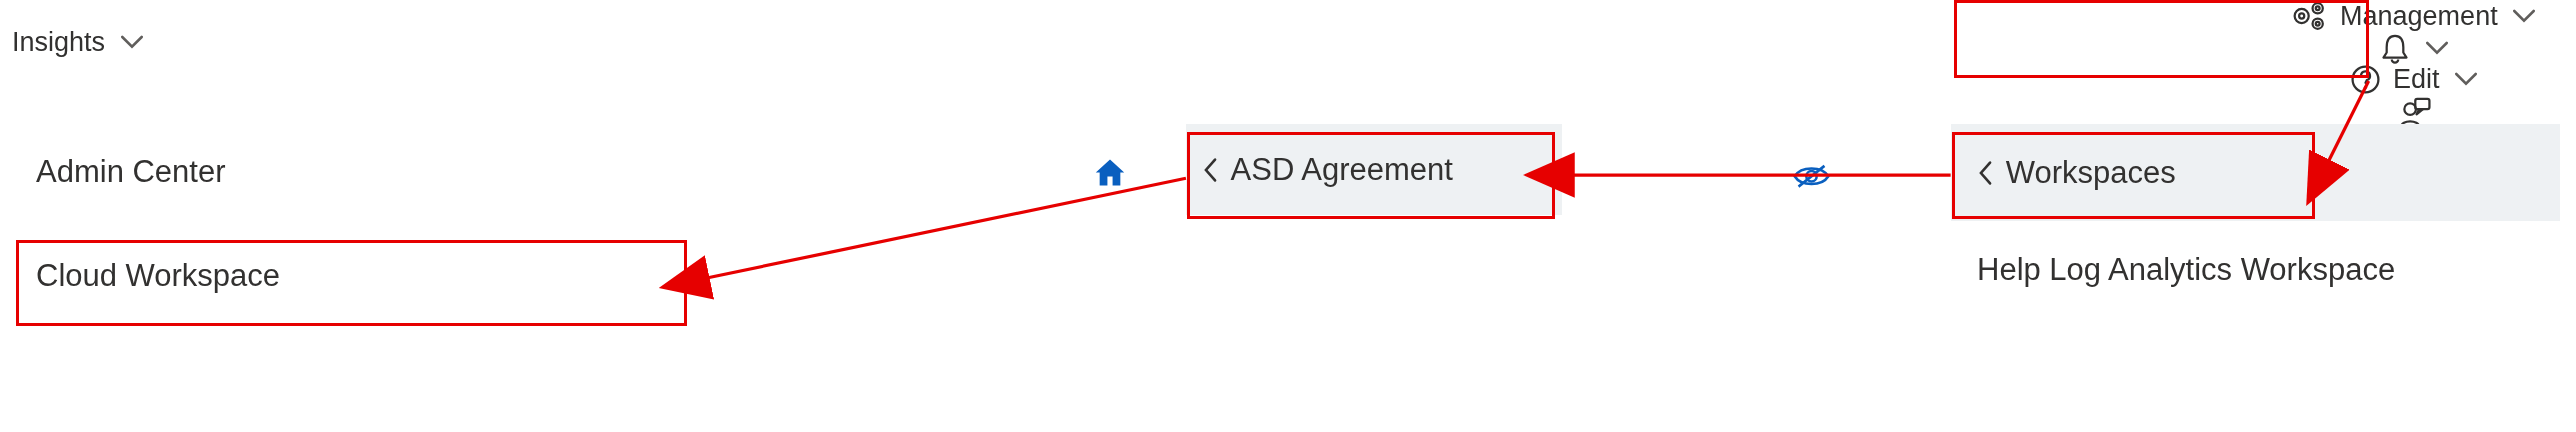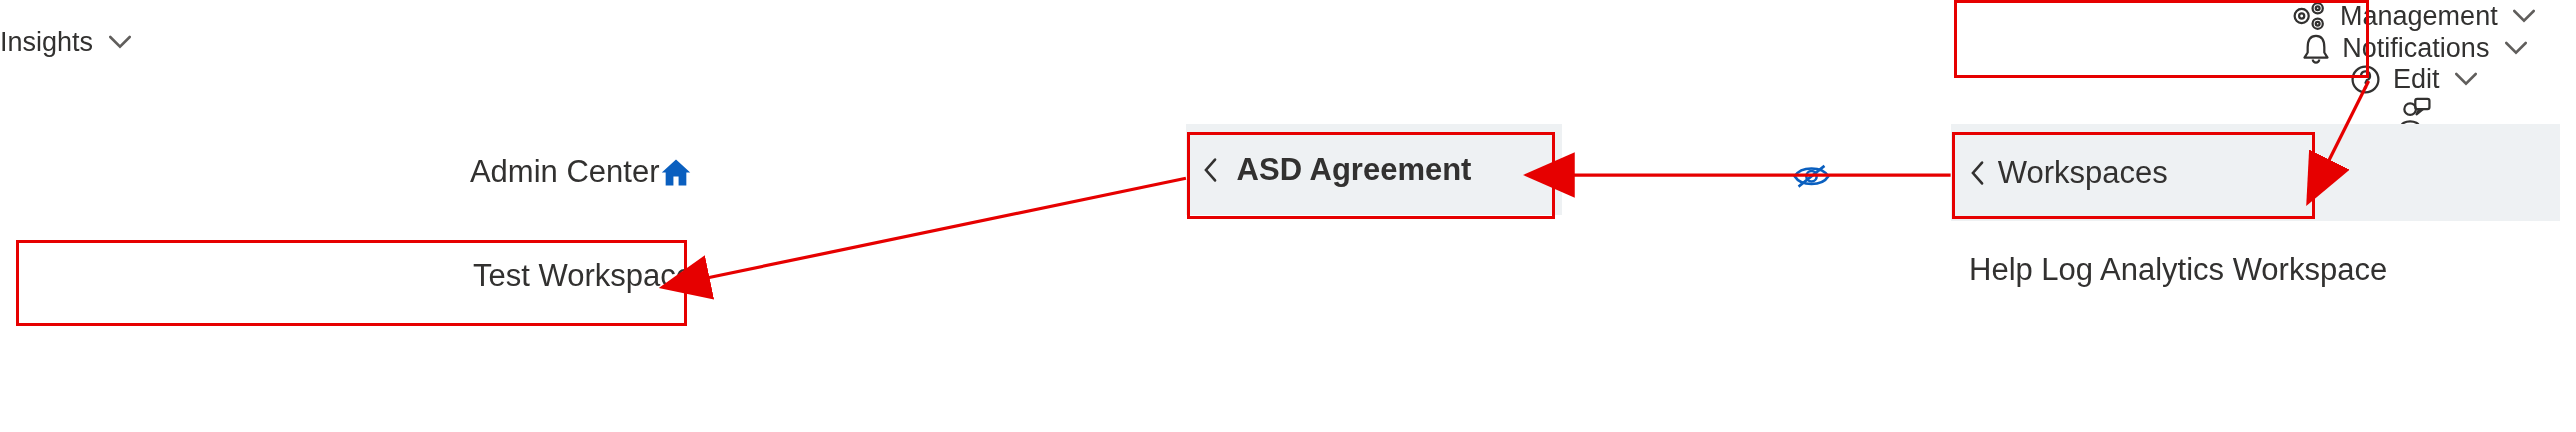--- a/index.html
+++ b/index.html
@@ -29,21 +29,21 @@
     align-items: center;
     gap: 11.7px;
     padding: 0 18px;
     height: 100%;
     font-size: 27px;
     color: #323130;
     cursor: pointer;
   }
   .nav-item .chev { margin-left: 3.9px; }
   .nav-spacer { flex: 1; }
-  .nav-insights { padding-left: 0; }
+  .nav-insights { padding-left: 12px; }
 
   
   .nav-right {
     display: flex;
     align-items: center;
     height: 100%;
     flex-direction: column;
   }
 
   
@@ -78,21 +78,21 @@
 
   
   .panel-admin {
     top: 120px;
     left: 0;
     width: 1166px;
   }
   .panel-admin .row {
     display: flex;
     align-items: center;
-    justify-content: center;
+    justify-content: space-between;
     height: 104px;
     padding: 0 36px;
     font-size: 31px;
   }
   .panel-admin .row.hover {
     background: #eef1f3;
   }
   .panel-admin .row.header {
     font-weight: 400;
     cursor: default;
@@ -101,41 +101,40 @@
 
   
   .panel-asd {
     top: 124px;
     left: 1186px;
     width: 376px;
   }
   .panel-asd .row {
     display: flex;
     align-items: center;
-    gap: 18px;
+    gap: 12px;
     height: 91px;
     padding: 0 15.6px;
     font-size: 31px;
     background: #eef1f3;
     cursor: pointer;
-    font-weight: bold;
   }
 
   
   .panel-ws {
     top: 124px;
     left: 1951px;
     width: 609px;
   }
   .panel-ws .row {
     display: flex;
     align-items: center;
     gap: 11.7px;
     height: 97px;
-    padding: 0 18px;
+    padding: 0 26px;
     font-size: 31px;
     cursor: pointer;
   }
   .panel-ws .row.header {
     background: #eef1f3;
   }
 
   
   .anno-box {
     position: absolute;
@@ -203,21 +202,20 @@
           </svg>
       </span>
     </div>
 
     <div class="nav-item">
       <span class="ico">
         <svg width="30" height="32" viewBox="0 0 46 50">
           <path d="M23 6 C13 6 10 14 10 24 L10 32 L5 40 L41 40 L36 32 L36 24 C36 14 33 6 23 6 Z M18 43 A5 5 0 0 0 28 43" stroke="#323130" stroke-width="3.5" fill="none" stroke-linejoin="round"></path>
         </svg>
       </span>
-      <span>Notifications</span>
       <span class="ico chev">
         <svg width="22" height="14.3" viewBox="0 0 34 22">
             <path d="M2 3 L17 18 L32 3" stroke="#605e5c" stroke-width="4" fill="none" stroke-linecap="round"></path>
           </svg>
       </span>
     </div>
 
     <div class="nav-item">
       <span class="ico">
         <svg width="31" height="31" viewBox="0 0 48 48">
@@ -262,21 +260,21 @@
 <div class="panel panel-admin">
   <div class="row header">
     <span>Admin Center</span>
     <span class="ico right-ico">
       <svg width="34" height="31" viewBox="0 0 52 48">
           <path d="M26 4 L48 24 L42 24 L42 44 L30 44 L30 30 L22 30 L22 44 L10 44 L10 24 L4 24 Z" fill="#0a5fbf"></path>
         </svg>
     </span>
   </div>
   <div class="row">
-    <span>Test Workspace</span>
+    <span>Cloud Workspace</span>
   </div>
 </div>
 
 <div class="panel panel-asd">
   <div class="row header">
     <span class="ico">
       <svg width="17" height="26" viewBox="0 0 26 40">
           <path d="M20 4 L6 20 L20 36" stroke="#323130" stroke-width="4" fill="none" stroke-linecap="round"></path>
         </svg>
     </span>

